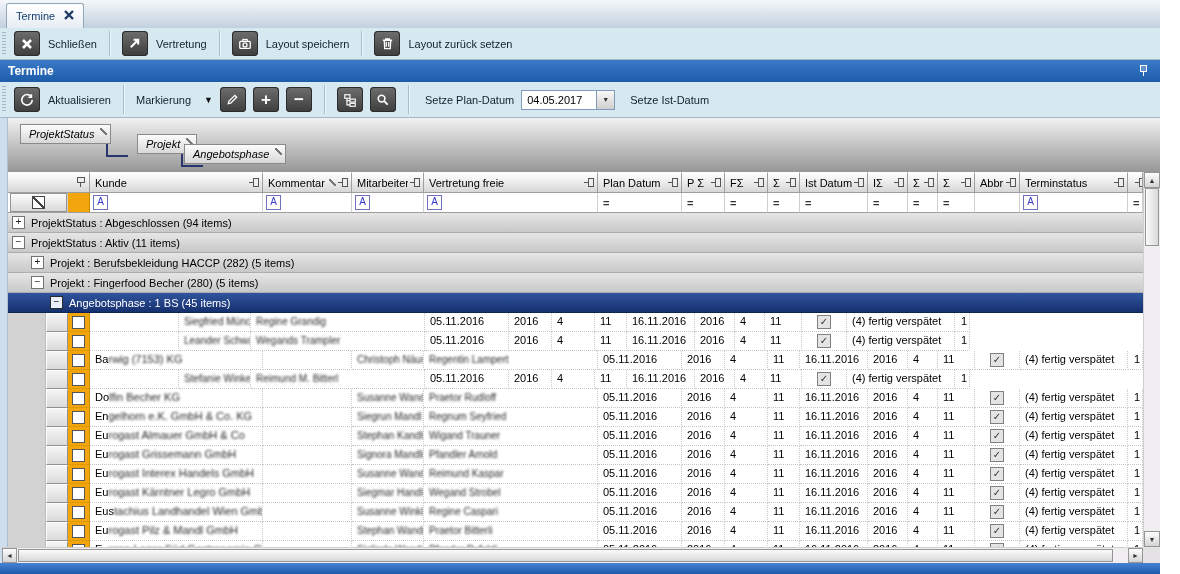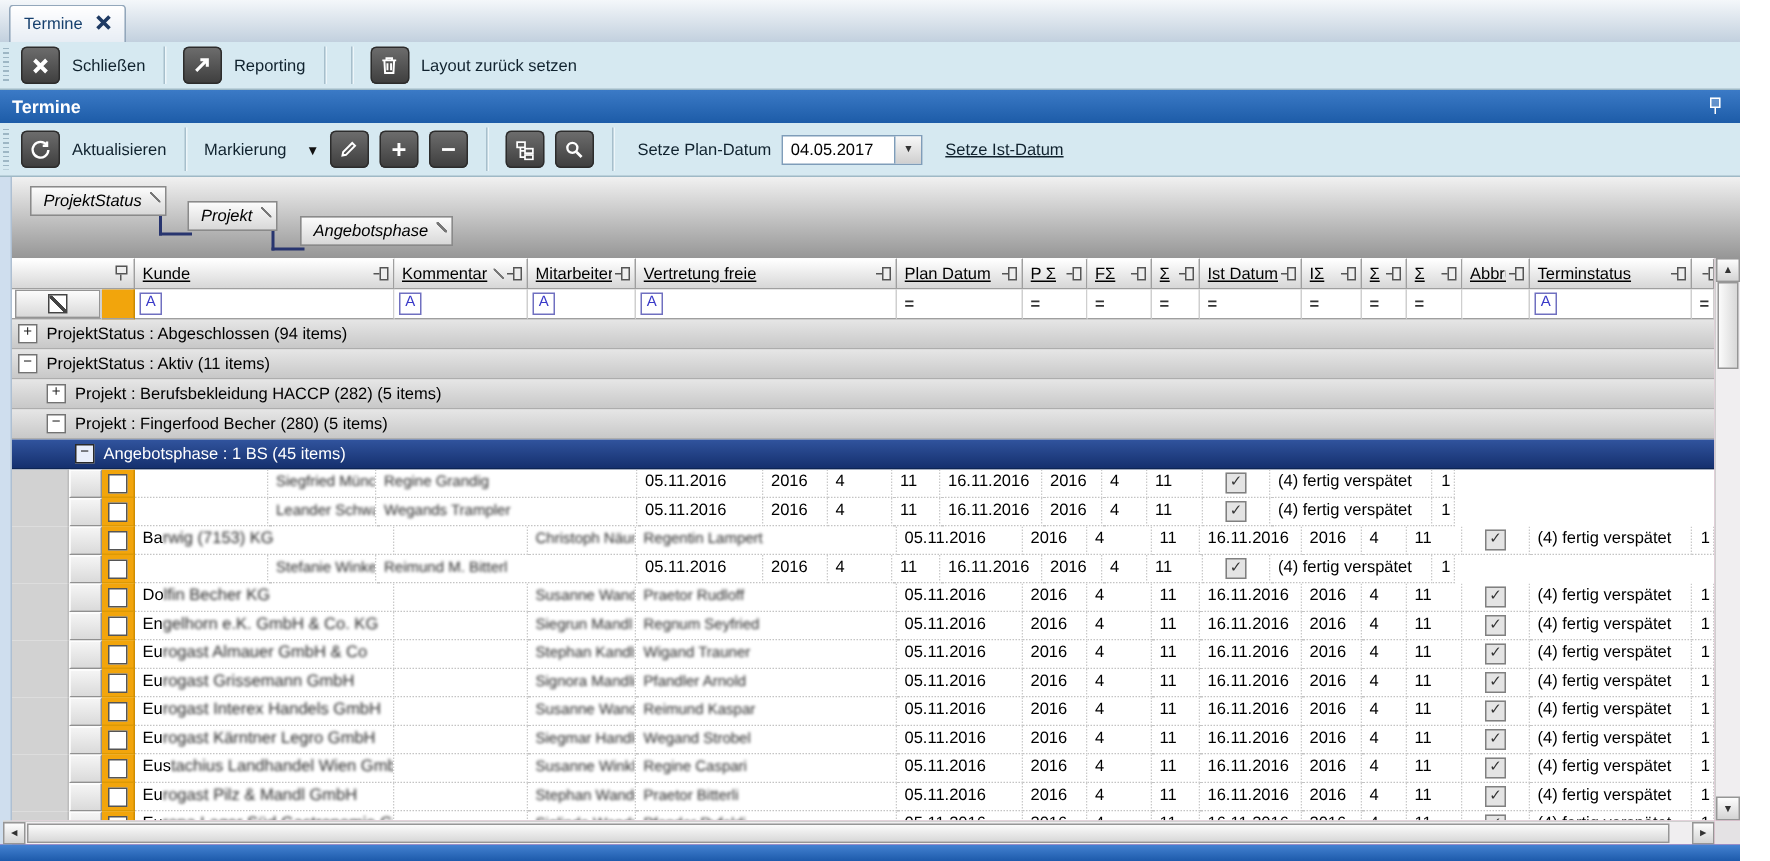--- a/index.html
+++ b/index.html
@@ -48,21 +48,21 @@
             background:linear-gradient(45deg,rgba(0,0,0,0) 42%,#777 42%,#777 58%,rgba(0,0,0,0) 58%);}
   .chip .sortmark{position:absolute;right:3px;top:3px;}
   .conn{position:absolute;border-left:2px solid #28356f;border-bottom:2px solid #28356f;}
   
   #grid{position:absolute;left:8px;top:172px;width:1135px;height:375px;overflow:hidden;background:#fff;}
   .hrow{display:flex;}
   .hrow>div{flex:none;box-sizing:border-box;}
   .hcell{height:21px;background:linear-gradient(#ffffff,#d7d7d7);border-right:1px solid #9f9f9f;
          border-bottom:1px solid #9f9f9f;border-top:1px solid #fdfdfd;
          display:flex;align-items:center;padding:0 3px 0 5px;overflow:hidden;}
-  .hlabel{flex:1;white-space:nowrap;overflow:hidden;text-decoration:underline;}
+  .hlabel{flex:1;white-space:nowrap;overflow:hidden;}
   .hpin{width:10px;height:9px;position:relative;flex:none;margin-left:2px;}
   .hpin::before{content:"";position:absolute;right:0;top:0;width:4px;height:7px;background:#eee;border:1px solid #555;}
   .hpin::after{content:"";position:absolute;left:0;top:4px;width:4px;height:1px;background:#555;}
   .vpin{width:9px;height:11px;position:relative;flex:none;margin-left:auto;}
   .vpin::before{content:"";position:absolute;left:0;top:0;width:6px;height:4px;background:#eee;border:1px solid #555;}
   .vpin::after{content:"";position:absolute;left:3px;top:6px;width:1px;height:4px;background:#555;}
   .fcell{height:20px;background:#fff;border-right:1px solid #cfcfcf;border-bottom:1px solid #9f9f9f;
          display:flex;align-items:center;padding-left:3px;overflow:hidden;}
   .filter-btn{width:58px;height:17px;margin:1px 0 2px 2px;background:linear-gradient(#fcfcfc,#d9d9d9);
               border:1px solid #949494;display:flex;align-items:center;justify-content:center;align-self:center;}
@@ -143,23 +143,33 @@
       </span>
       <span class="tb-label">Schließen</span>
     </div>
     <div class="sep"></div>
     <div class="tb-item">
       <span class="ico-btn">
         <svg width="13" height="13" viewBox="0 0 14 14">
             <path d="M3 11 L11 3 M6 3 H11 V8" stroke="#fff" stroke-width="2.2" fill="none"></path>
           </svg>
       </span>
-      <span class="tb-label">Reporting</span>
+      <span class="tb-label">Vertretung</span>
     </div>
     <div class="sep"></div>
+    <div class="tb-item">
+      <span class="ico-btn">
+        <svg width="14" height="14" viewBox="0 0 16 16">
+            <rect x="2" y="5" width="12" height="8" rx="1" stroke="#fff" stroke-width="1.5" fill="none"></rect>
+            <rect x="5.5" y="2.8" width="5" height="2.2" stroke="#fff" stroke-width="1.3" fill="none"></rect>
+            <circle cx="8" cy="9" r="2.3" stroke="#fff" stroke-width="1.5" fill="none"></circle>
+          </svg>
+      </span>
+      <span class="tb-label">Layout speichern</span>
+    </div>
     <div class="sep"></div>
     <div class="tb-item">
       <span class="ico-btn">
         <svg width="13" height="13" viewBox="0 0 14 14">
             <path d="M2 3.5 H12 M5 3.5 V2 H9 V3.5 M3.5 3.5 L4 12.5 H10 L10.5 3.5 M5.7 5.5 V10.5 M8.3 5.5 V10.5" stroke="#fff" stroke-width="1.4" fill="none"></path>
           </svg>
       </span>
       <span class="tb-label">Layout zurück setzen</span>
     </div>
   </div>
@@ -208,35 +218,35 @@
         </svg>
     </span>
     <div class="sep"></div>
     <span class="tb-label" style="margin-left:4px;">Setze Plan-Datum</span>
     <div class="combo">
       <span class="combo-text">04.05.2017</span>
       <span class="combo-btn">
           <span>▼</span>
         </span>
     </div>
-    <span class="tb-label" style="margin-left:8px;text-decoration:underline;">Setze Ist-Datum</span>
+    <span class="tb-label" style="margin-left:8px;">Setze Ist-Datum</span>
   </div>
 
   <div class="grouppanel">
     <div class="conn" style="left:98px;top:26px;width:20px;height:11px;"></div>
     <div class="conn" style="left:173px;top:36px;width:20px;height:11px;"></div>
     <div class="chip" style="left:12px;top:6px;">
       <span>ProjektStatus</span>
       <span class="sortmark"></span>
     </div>
-    <div class="chip" style="left:117px;top:16px;">
+    <div class="chip" style="left:129px;top:16px;">
       <span>Projekt</span>
       <span class="sortmark"></span>
     </div>
-    <div class="chip" style="left:192px;top:26px;align-items:center;">
+    <div class="chip" style="left:176px;top:26px;align-items:center;">
       <span>Angebotsphase</span>
       <span class="sortmark"></span>
     </div>
   </div>
 
   <div id="grid">
     <div class="hrow" id="header-row">
         <div class="hcell w-first">
           <div class="vpin"></div>
         </div>

